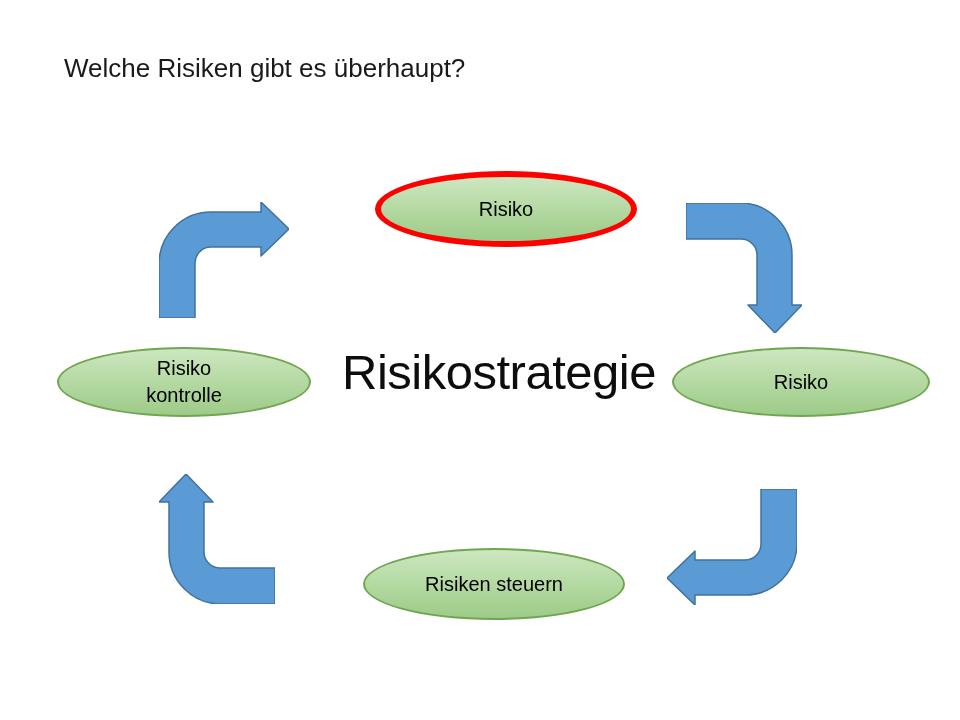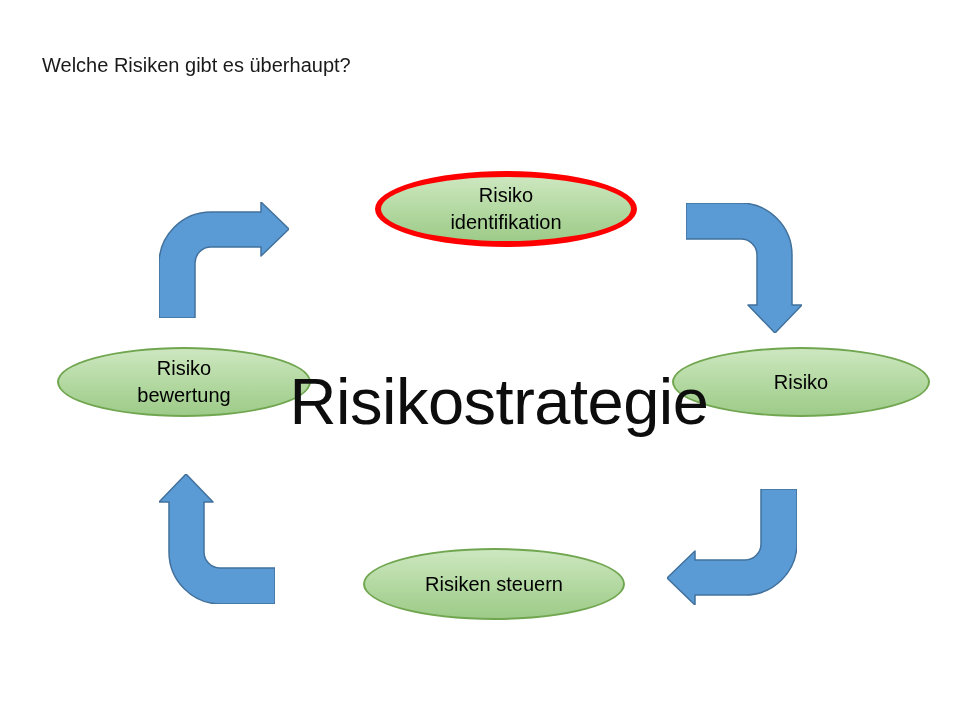--- a/index.html
+++ b/index.html
@@ -2,38 +2,38 @@
 <html><head>
 <meta charset="utf-8">
 <style>
   html,body{margin:0;padding:0;}
   body{
     width:960px;height:720px;background:#ffffff;position:relative;overflow:hidden;
     font-family:"Liberation Sans",sans-serif;color:#111;
   }
   .slide{position:absolute;inset:0;}
   .slide-title{
-    position:absolute;left:42px;top:53px;
-    font-size:20px;line-height:1.2;color:#1a1a1a;white-space:nowrap;
+    position:absolute;left:64px;top:53px;
+    font-size:26px;line-height:1.2;color:#1a1a1a;white-space:nowrap;
   }
   .node{
     position:absolute;box-sizing:border-box;border-radius:50%;
     display:flex;flex-direction:column;align-items:center;justify-content:center;
     background:linear-gradient(180deg,#cde7c0 0%,#b9dca8 40%,#a8d295 75%,#9ecb89 100%);
     border:2px solid #71a650;
     font-size:20px;line-height:27px;text-align:right;color:#000;
     overflow:visible;
   }
   .node-top{left:375px;top:171px;width:262px;height:76px;border:6px solid #fe0000;}
   .node-right{left:672px;top:347px;width:258px;height:70px;}
   .node-left{left:57px;top:347px;width:254px;height:70px;}
   .node-bottom{left:363px;top:548px;width:262px;height:72px;}
   .center-label{
-    position:absolute;left:499px;top:364px;transform:translateX(-50%);
-    font-size:65px;font-weight:300;letter-spacing:-0.5px;color:#0d0d0d;white-space:nowrap;
+    position:absolute;left:499px;top:344px;transform:translateX(-50%);
+    font-size:49px;font-weight:300;letter-spacing:-0.5px;color:#0d0d0d;white-space:nowrap;
   }
   .arrow{position:absolute;width:130px;height:116px;}
   .arrow svg{display:block;width:100%;height:100%;}
   .arrow-tl{left:159px;top:202px;}
   .arrow-tr{left:679px;top:210px;transform:rotate(90deg);}
   .arrow-br{left:667px;top:489px;transform:rotate(180deg);}
   .arrow-bl{left:152px;top:481px;transform:rotate(270deg);}
 </style>
 </head>
 <body>
@@ -63,32 +63,31 @@
     </div>
 
     <div class="arrow arrow-bl">
       <svg viewBox="0 0 130 116">
         <path d="M 0 116 L 0 62 A 52 52 0 0 1 52 10 L 102 10 L 102 0 L 130 27 L 102 54 L 102 45 L 52 45 A 16 16 0 0 0 36 61 L 36 116 Z" fill="#5B9BD5" stroke="#41719C" stroke-width="1.5" stroke-linejoin="round"></path>
       </svg>
     </div>
 
     <div class="node node-top">
       <span>Risiko</span>
-      <span>identifikation</span>
     </div>
 
     <div class="node node-right">
       <span>Risiko</span>
     </div>
 
     <div class="node node-bottom">
       <span>Risiken steuern</span>
     </div>
 
     <div class="node node-left">
       <span>Risiko</span>
-      <span>bewertung</span>
+      <span>kontrolle</span>
     </div>
 
     <div class="center-label">Risikostrategie</div>
 
   </div>
 </div>
 
 </body></html>

